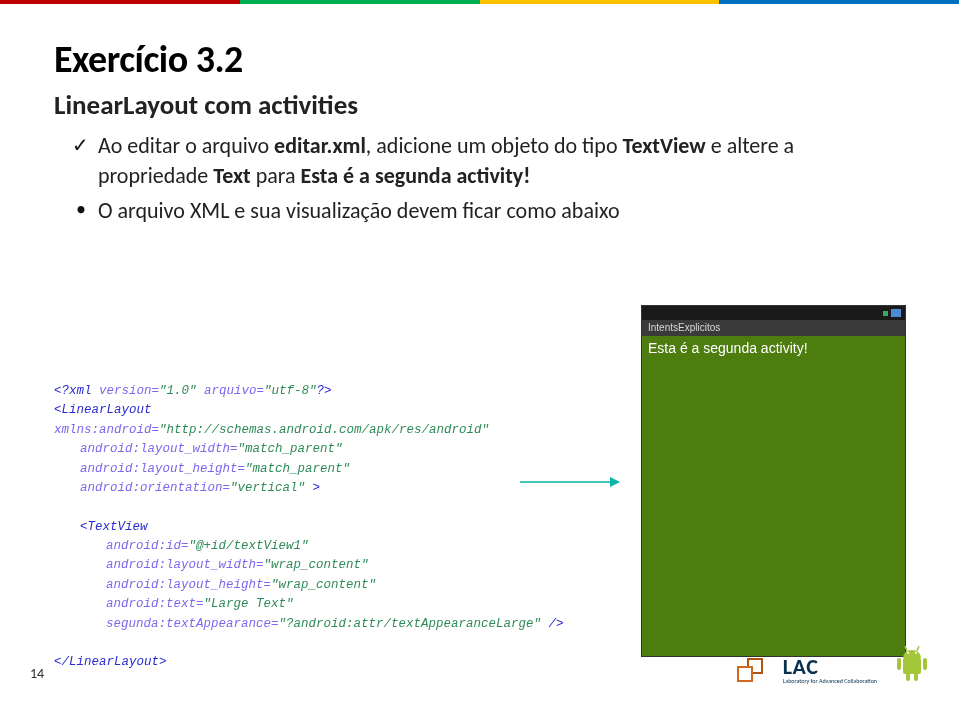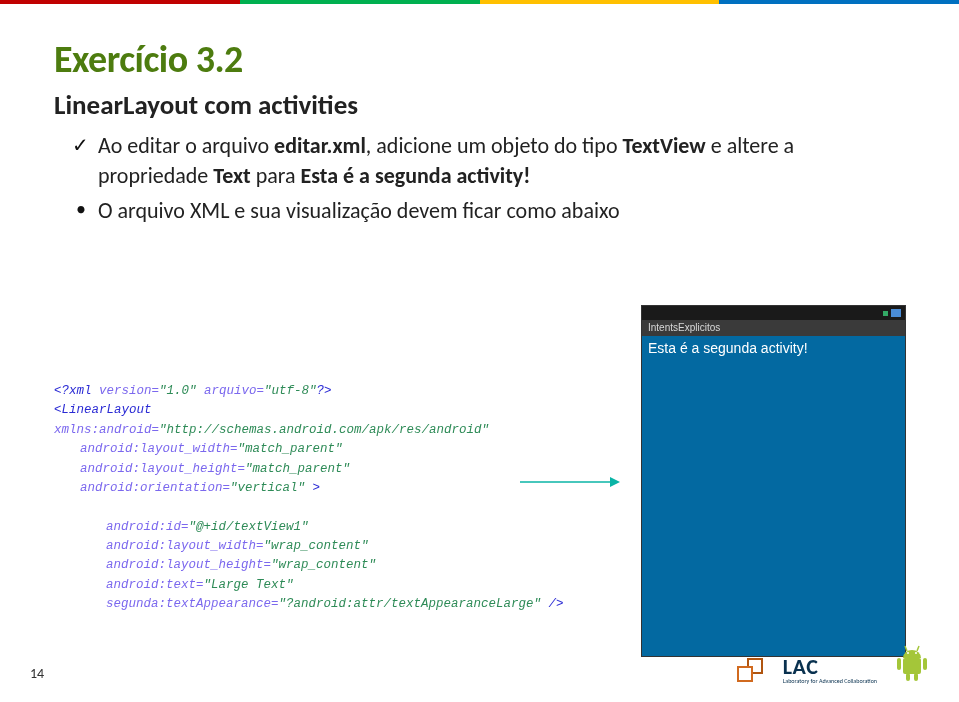--- a/index.html
+++ b/index.html
@@ -22,21 +22,21 @@
   .cb2 { background: #00b050; }
   .cb3 { background: #ffc000; }
   .cb4 { background: #0070c0; }
 
   .content {
     padding: 36px 54px 0 54px;
   }
   .title {
     font-size: 38px;
     font-weight: bold;
-    color: #4d7c0f;
+    color: #000000;
     margin-bottom: 6px;
     letter-spacing: -0.5px;
   }
   .subtitle {
     font-size: 27px;
     font-weight: bold;
     color: #222;
     margin-bottom: 10px;
   }
   .bullet-list {
@@ -99,21 +99,21 @@
   .c-bl  { color: #2a2ad4; }      
   .c-gr  { color: #2e8b57; }      
   .c-pl  { color: #7b68ee; font-family: Liberation Mono, monospace; }      
 
   .phone {
     position: absolute;
     right: 53px;
     top: 305px;
     width: 265px;
     height: 352px;
-    background: #0369a1;
+    background: #4d7c0f;
     border: 1px solid #333;
   }
   .phone-status {
     height: 14px;
     background: #1a1a1a;
     display: flex;
     justify-content: flex-end;
     align-items: center;
     padding: 0 4px;
     gap: 3px;
@@ -204,26 +204,28 @@
   </ul>
 </div>
 
 <div class="code-block">
   <div><span class="c-bl">&lt;?xml </span><span class="c-pl">version=</span><span class="c-gr">"1.0" </span><span class="c-pl">arquivo=</span><span class="c-gr">"utf-8"</span><span class="c-bl">?&gt;</span></div>
   <div><span class="c-bl">&lt;LinearLayout </span><span class="c-pl">xmlns:android=</span><span class="c-gr">"http://schemas.android.com/apk/res/android"</span></div>
   <div style="padding-left:26px;"><span class="c-pl">android:layout_width=</span><span class="c-gr">"match_parent"</span></div>
   <div style="padding-left:26px;"><span class="c-pl">android:layout_height=</span><span class="c-gr">"match_parent"</span></div>
   <div style="padding-left:26px;"><span class="c-pl">android:orientation=</span><span class="c-gr">"vertical" </span><span class="c-bl">&gt;</span></div>
   <div>&nbsp;</div>
+  <div style="padding-left:26px;"><span class="c-bl">&lt;TextView</span></div>
   <div style="padding-left:52px;"><span class="c-pl">android:id=</span><span class="c-gr">"@+id/textView1"</span></div>
   <div style="padding-left:52px;"><span class="c-pl">android:layout_width=</span><span class="c-gr">"wrap_content"</span></div>
   <div style="padding-left:52px;"><span class="c-pl">android:layout_height=</span><span class="c-gr">"wrap_content"</span></div>
   <div style="padding-left:52px;"><span class="c-pl">android:text=</span><span class="c-gr">"Large Text"</span></div>
   <div style="padding-left:52px;"><span class="c-pl">segunda:textAppearance=</span><span class="c-gr">"?android:attr/textAppearanceLarge" </span><span class="c-bl">/&gt;</span></div>
   <div>&nbsp;</div>
+  <div><span class="c-bl">&lt;/LinearLayout&gt;</span></div>
 </div>
 
 <svg class="arrow" viewBox="0 0 100 14">
   <line class="arrow-line" x1="0" y1="7" x2="90" y2="7"></line>
   <polygon class="arrow-head" points="90,2 100,7 90,12"></polygon>
 </svg>
 
 <div class="phone">
   <div class="phone-status">
     <div class="status-dot"></div>

